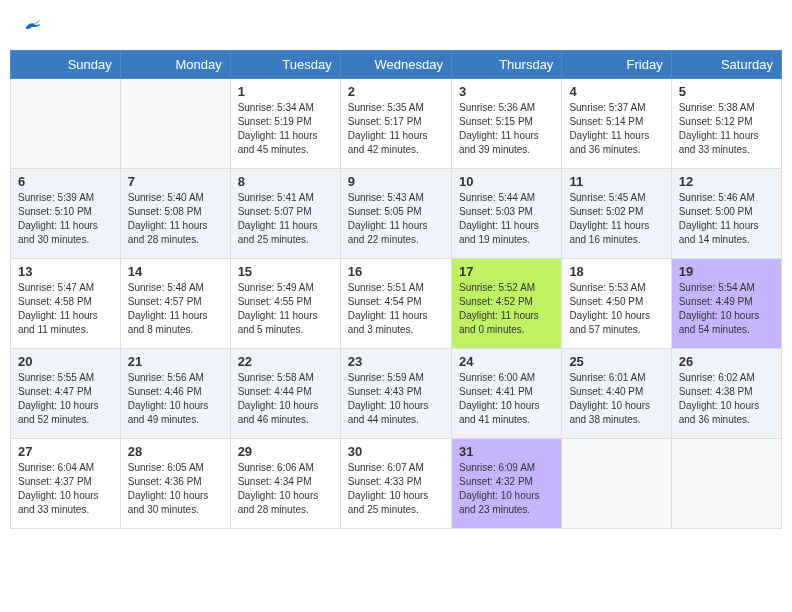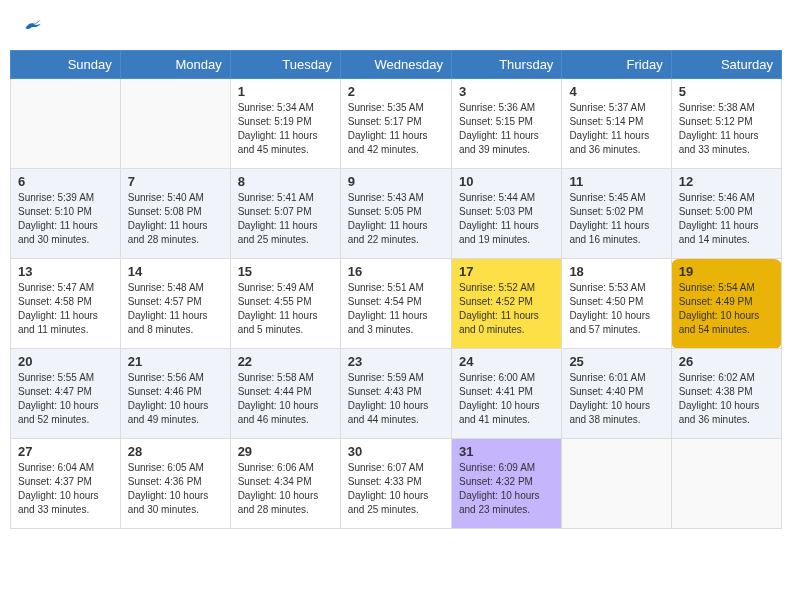--- a/index.html
+++ b/index.html
@@ -220,33 +220,33 @@
           <div class="day-info">Sunrise: 5:49 AM
 Sunset: 4:55 PM
 Daylight: 11 hours and 5 minutes.</div>
         </td>
         <td style="background: rgb(255, 255, 255);">
           <span class="day-number">16</span>
           <div class="day-info">Sunrise: 5:51 AM
 Sunset: 4:54 PM
 Daylight: 11 hours and 3 minutes.</div>
         </td>
-        <td style="background: #fde047;">
+        <td style="background: #bef264;">
           <span class="day-number">17</span>
           <div class="day-info">Sunrise: 5:52 AM
 Sunset: 4:52 PM
 Daylight: 11 hours and 0 minutes.</div>
         </td>
         <td style="background: rgb(255, 255, 255); margin-left: 41px;">
           <span class="day-number">18</span>
           <div class="day-info">Sunrise: 5:53 AM
 Sunset: 4:50 PM
 Daylight: 10 hours and 57 minutes.</div>
         </td>
-        <td style="background: #eab308; border-radius: 8px;">
+        <td style="background: #c4b5fd;">
           <span class="day-number">19</span>
           <div class="day-info">Sunrise: 5:54 AM
 Sunset: 4:49 PM
 Daylight: 10 hours and 54 minutes.</div>
         </td>
       </tr>
       <tr>
         <td style="background: rgb(240, 244, 250);">
           <span class="day-number">20</span>
           <div class="day-info">Sunrise: 5:55 AM

